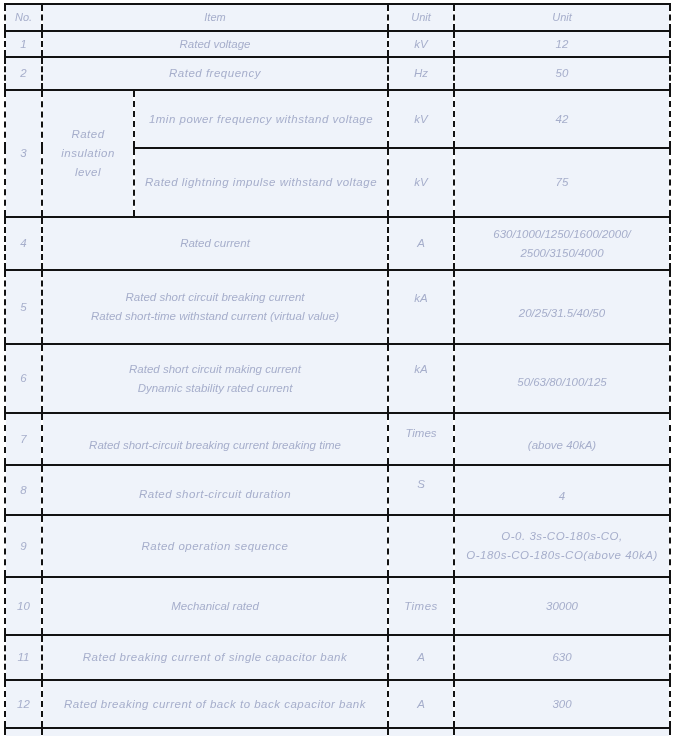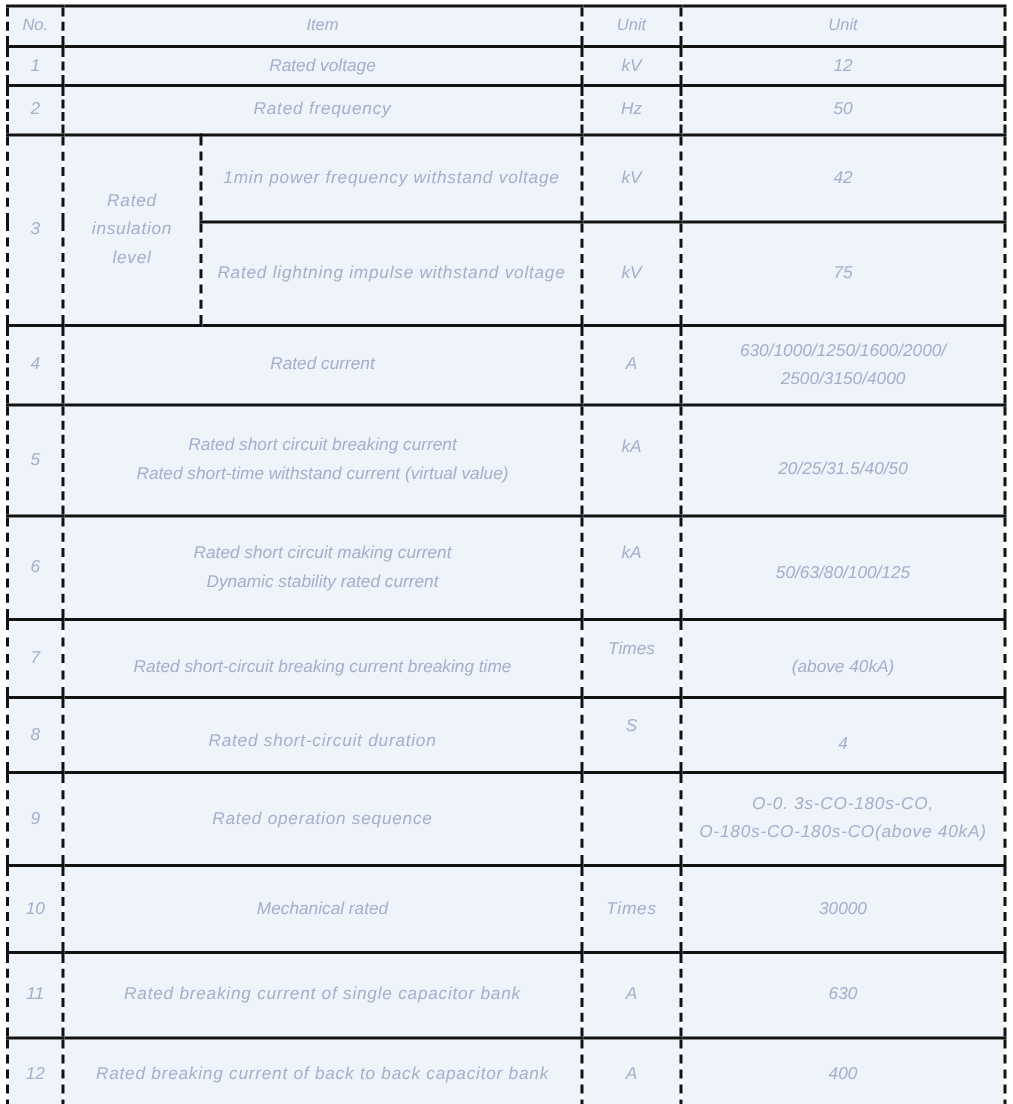--- a/index.html
+++ b/index.html
@@ -52,21 +52,21 @@
   tr.h2  { height: 33px; }
   tr.h3a { height: 58px; }
   tr.h3b { height: 69px; }
   tr.h4  { height: 53px; }
   tr.h5  { height: 74px; }
   tr.h6  { height: 69px; }
   tr.h7  { height: 52px; }
   tr.h8  { height: 50px; }
   tr.h9  { height: 62px; }
   tr.h10 { height: 58px; }
-  tr.h11 { height: 57px; }
+  tr.h11 { height: 45px; }
   tr.h12 { height: 48px; }
   tr.h13 { height: 49px; }
 </style>
 </head>
 <body>
 
 <div class="table-wrap">
   <table class="spec">
     <colgroup>
       <col style="width:37px">
@@ -176,21 +176,21 @@
       <td>11</td>
       <td colspan="2" class="alt">Rated breaking current of single capacitor bank</td>
       <td>A</td>
       <td>630</td>
     </tr>
 
     <tr class="h12">
       <td>12</td>
       <td colspan="2" class="alt">Rated breaking current of back to back capacitor bank</td>
       <td>A</td>
-      <td>400</td>
+      <td>300</td>
     </tr>
 
     <tr class="h13">
       <td>13</td>
       <td colspan="2">Maximum D.C componen</td>
       <td></td>
       <td>50%</td>
     </tr>
   </tbody>
     </table>

